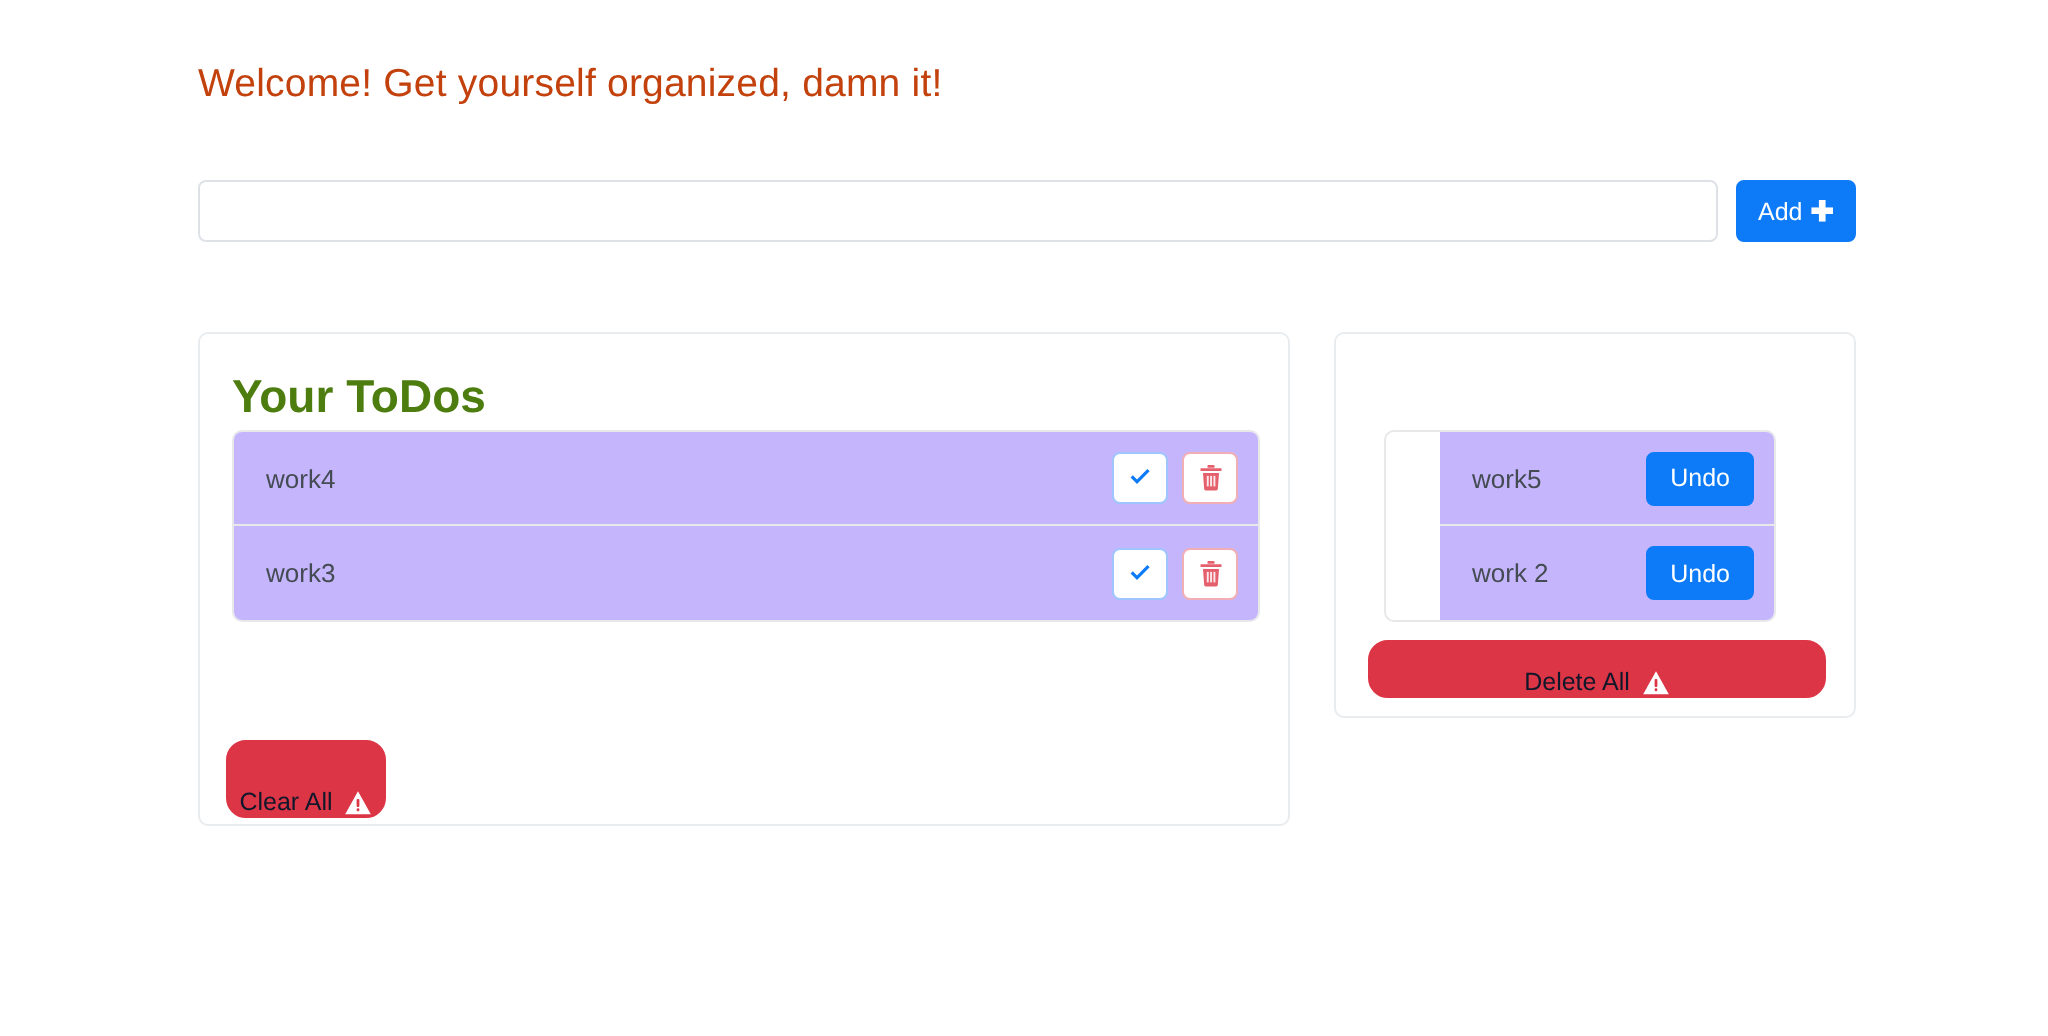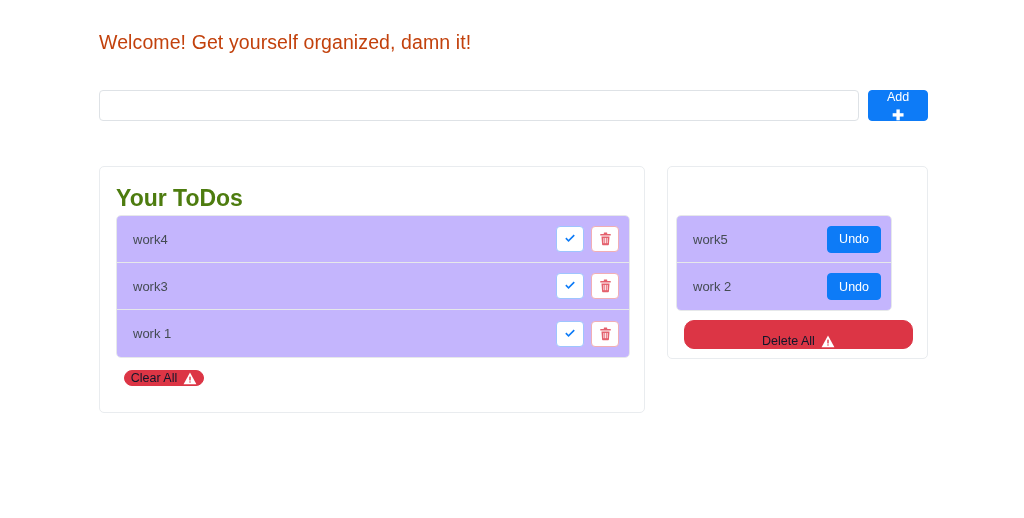--- a/index.html
+++ b/index.html
@@ -64,21 +64,20 @@
     color: #ffffff;
     font-family: "Liberation Sans", sans-serif;
     font-size: 12.5px;
     font-weight: 400;
     display: flex;
     align-items: center;
     justify-content: center;
     gap: 4px;
     cursor: pointer;
     padding: 0;
-    flex-direction: column;
   }
   .plus-glyph {
     display: inline-block;
     font-size: 14px;
     font-weight: 700;
     line-height: 1;
     transform: translateY(-0.5px);
   }
 
   
@@ -103,21 +102,21 @@
 
   
   .list-group {
     position: absolute;
     border: 1px solid #e6e8ea;
     border-radius: 5px;
     overflow: hidden;
     background: #fff;
   }
   .list-group-todos   { left: 16px; top: 48px; width: 514px; }
-  .list-group-deleted { left: 8px; top: 48px; width: 216px; }
+  .list-group-deleted { left: 24px; top: 48px; width: 196px; padding-left: 27px; }
 
   .list-item {
     display: flex;
     align-items: center;
     justify-content: space-between;
     background: #c4b5fd;
     border-bottom: 1px solid #e6e8ea;
     padding: 0 12px;
   }
   .list-item:last-child { border-bottom: none; }
@@ -178,24 +177,24 @@
     font-size: 12.5px;
     display: flex;
     align-items: flex-end;
     justify-content: center;
     gap: 6px;
     cursor: pointer;
     padding: 0;
   }
   .btn-clear-all {
     position: absolute;
-    left: 24px;
+    left: 13px;
     top: 203px;
     width: 80px;
-    height: 16px;
+    height: 39px;
   }
   .btn-delete-all {
     position: absolute;
     left: 16px;
     top: 153px;
     width: 229px;
     height: 29px;
   }
   .warn-icon { display: block; }
 </style>
@@ -254,40 +253,20 @@
               <rect x="5" y="0.6" width="4" height="1.6" rx="0.4" fill="#e4606d"></rect>
               <path d="M2.4 5.2h9.2l-0.7 9.1a0.9 0.9 0 0 1-0.9 0.8H4a0.9 0.9 0 0 1-0.9-0.8z" fill="#e4606d"></path>
               <rect x="4.6" y="6.8" width="1.1" height="6" fill="#ffffff" opacity="0.85"></rect>
               <rect x="6.5" y="6.8" width="1.1" height="6" fill="#ffffff" opacity="0.85"></rect>
               <rect x="8.4" y="6.8" width="1.1" height="6" fill="#ffffff" opacity="0.85"></rect>
             </svg>
           </button>
         </span>
       </div>
 
-      <div class="list-item">
-        <span class="item-text">work 1</span>
-        <span class="item-actions">
-          <button class="icon-btn icon-btn-check">
-            <svg width="14" height="14" viewBox="0 0 16 16">
-              <path d="M13.5 4.2 6.3 11.4 2.6 7.7l1.3-1.3 2.4 2.4 5.9-5.9z" fill="#0d7bf7"></path>
-            </svg>
-          </button>
-          <button class="icon-btn icon-btn-trash">
-            <svg width="13" height="14" viewBox="0 0 14 16">
-              <rect x="1" y="2.4" width="12" height="1.6" rx="0.3" fill="#e4606d"></rect>
-              <rect x="5" y="0.6" width="4" height="1.6" rx="0.4" fill="#e4606d"></rect>
-              <path d="M2.4 5.2h9.2l-0.7 9.1a0.9 0.9 0 0 1-0.9 0.8H4a0.9 0.9 0 0 1-0.9-0.8z" fill="#e4606d"></path>
-              <rect x="4.6" y="6.8" width="1.1" height="6" fill="#ffffff" opacity="0.85"></rect>
-              <rect x="6.5" y="6.8" width="1.1" height="6" fill="#ffffff" opacity="0.85"></rect>
-              <rect x="8.4" y="6.8" width="1.1" height="6" fill="#ffffff" opacity="0.85"></rect>
-            </svg>
-          </button>
-        </span>
-      </div>
 
     </div>
 
     <button class="danger-btn btn-clear-all">
       <span>Clear All</span>
       <svg class="warn-icon" width="14" height="13" viewBox="0 0 16 15">
         <path d="M8 0.7 15.4 14H0.6z" fill="#ffffff"></path>
         <rect x="7.2" y="5.2" width="1.6" height="4.6" rx="0.6" fill="#dc3545"></rect>
         <rect x="7.2" y="10.6" width="1.6" height="1.7" rx="0.7" fill="#dc3545"></rect>
       </svg>

